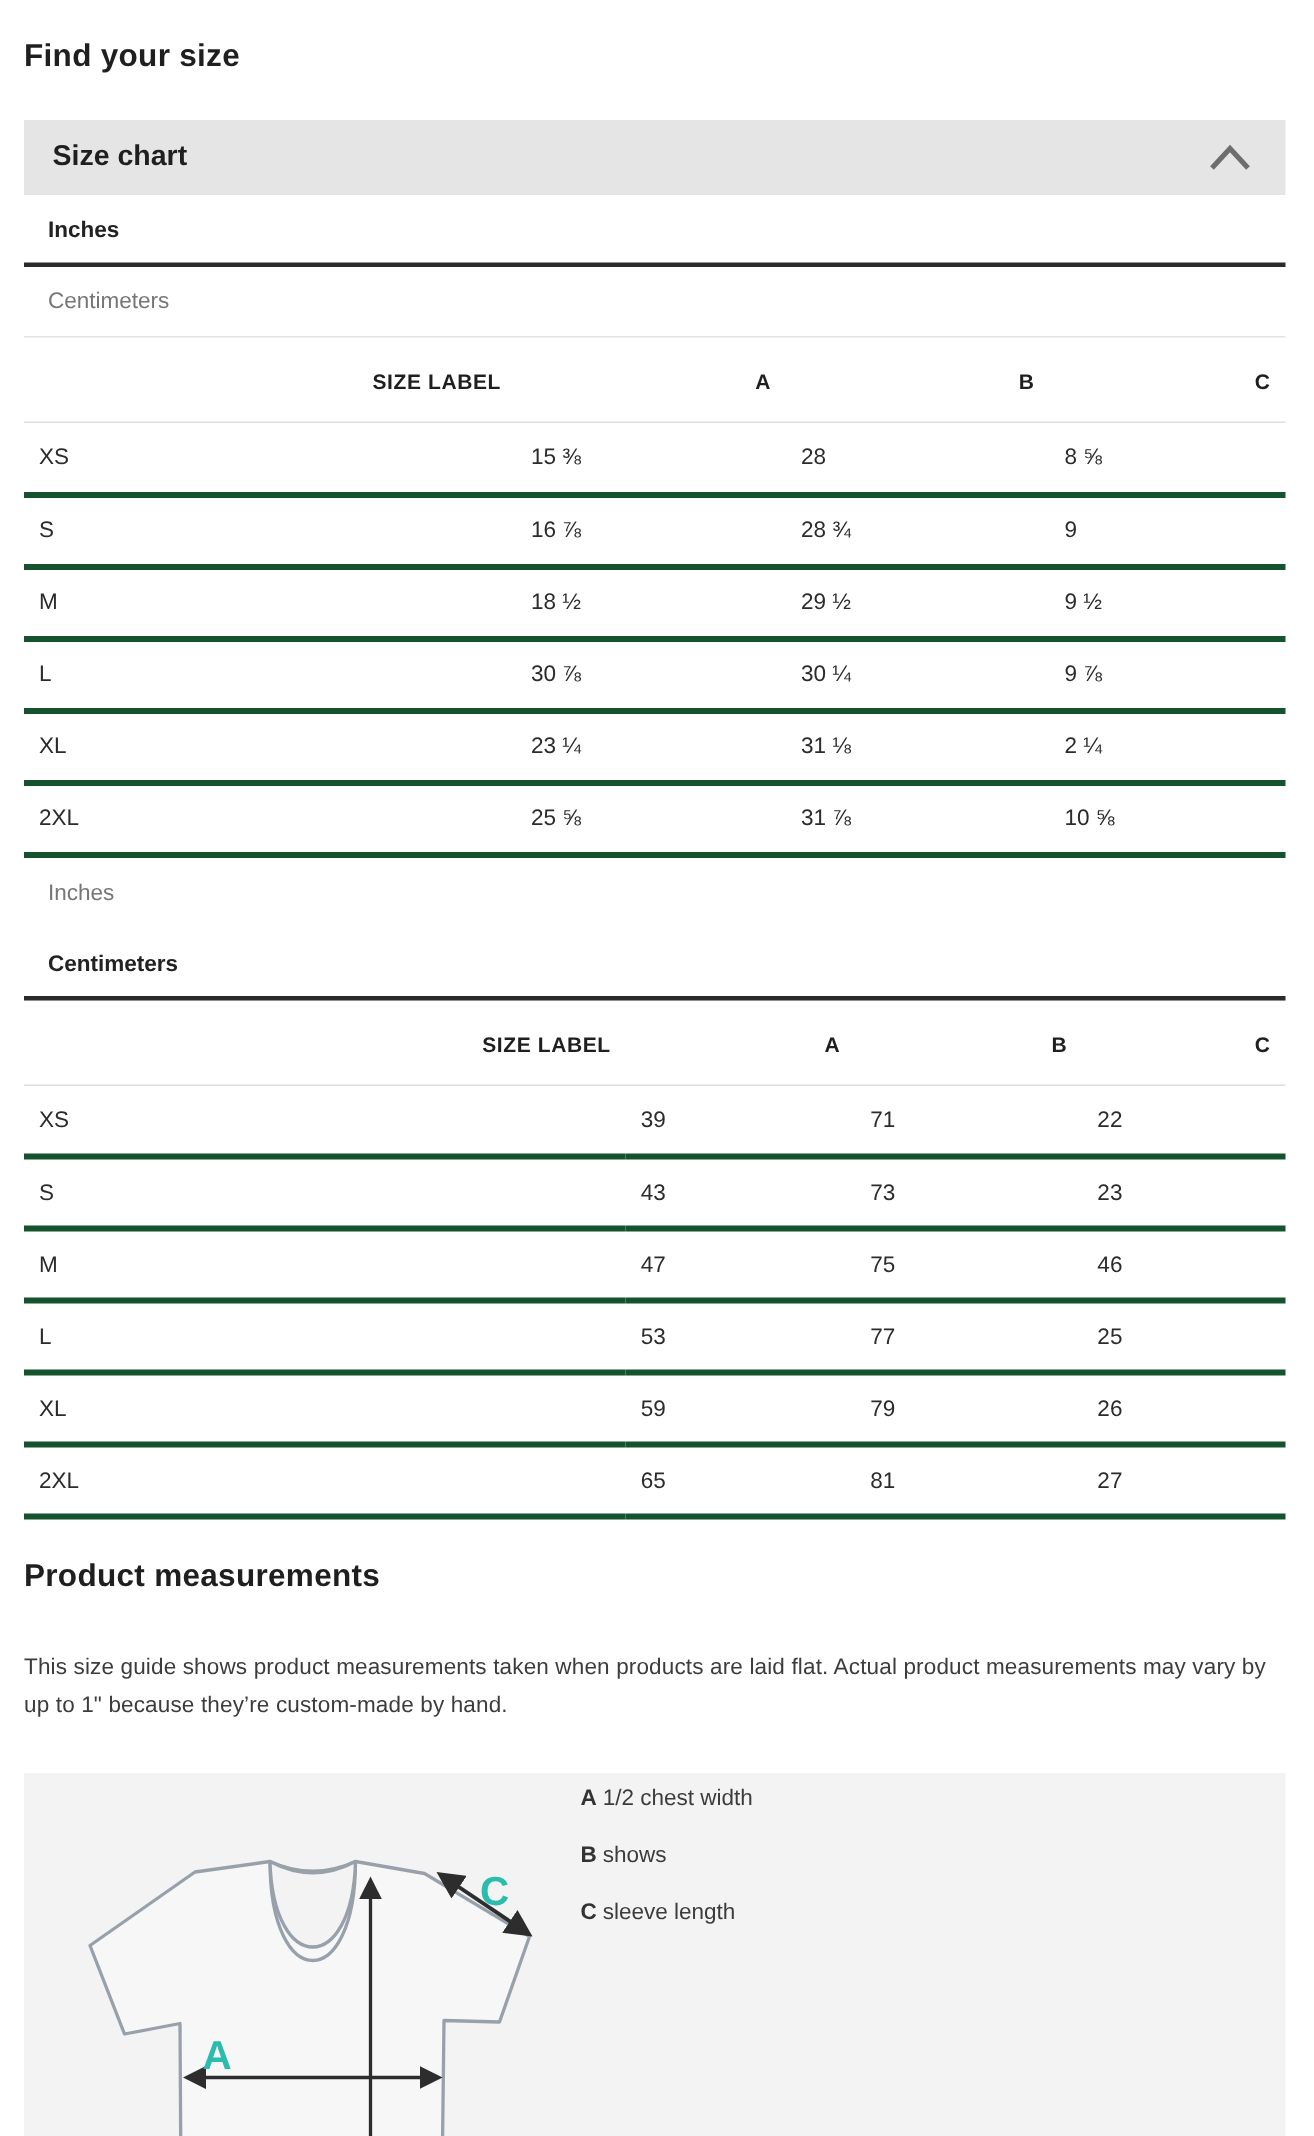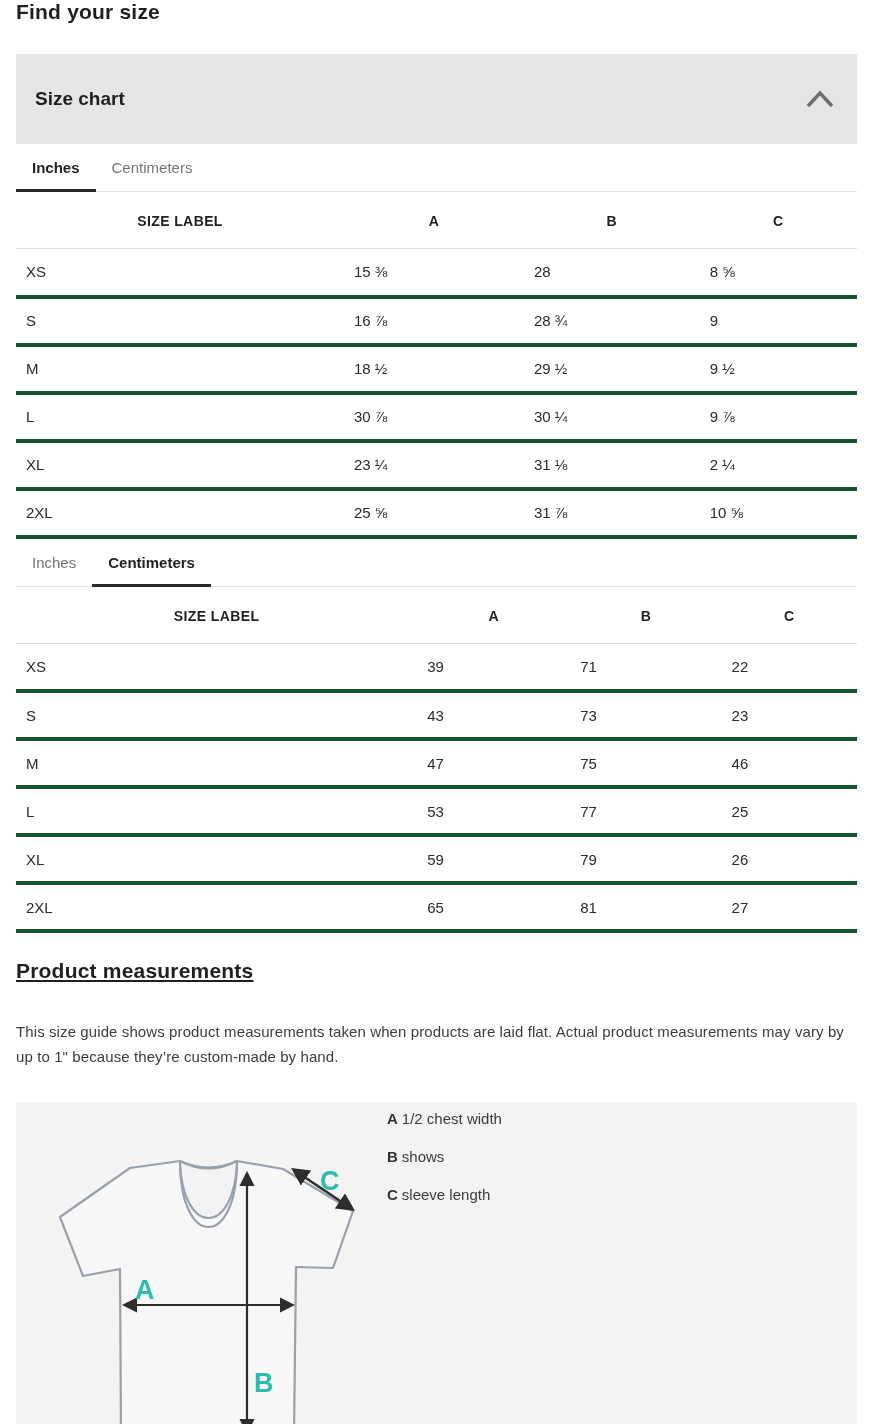--- a/index.html
+++ b/index.html
@@ -7,48 +7,48 @@
   body {
     font-family: "Liberation Sans", "DejaVu Sans", sans-serif;
     color: #222222;
     width: 876px;
   }
   .page { width: 876px; padding: 0 19px 0 16px; }
 
   
   .h1 {
     font-size: 21px; font-weight: 700; color: #1f1f1f;
-    letter-spacing: 0.2px;
+    padding-top: 26px; letter-spacing: 0.2px;
   }
   .h2 {
     font-size: 21px; font-weight: 700; color: #1f1f1f;
-    margin-top: 26px; letter-spacing: 0.2px; text-decoration: underline;
+    margin-top: 26px; letter-spacing: 0.2px;
   }
 
   
   .chart-header {
-    margin-top: 30px; height: 90px; background: #e5e5e5;
+    margin-top: 30px; height: 50px; background: #e5e5e5;
     display: flex; align-items: center; justify-content: space-between;
     padding: 0 22px 0 19px; cursor: pointer;
   }
   .chart-header .title { font-size: 19px; font-weight: 700; color: #1f1f1f; }
   .chevron { width: 30px; height: 18px; display: block; }
 
   
-  .tabs { display: flex; border-bottom: 1px solid #e2e2e2; }
+  .tabs { display: flex; border-bottom: 1px solid #e2e2e2; flex-direction: column; }
   .tab {
     padding: 15px 16px 13px; font-size: 15px; color: #767676;
     border-bottom: 3px solid transparent; margin-bottom: -1px; cursor: pointer;
   }
   .tab.active { color: #222222; font-weight: 700; border-bottom-color: #2b2b2b; }
 
   
   table { width: 100%; border-collapse: collapse; table-layout: fixed; }
   th {
-    text-align: center; font-size: 14px; font-weight: 700; color: #1f1f1f;
+    text-align: right; font-size: 14px; font-weight: 700; color: #1f1f1f;
     letter-spacing: 0.4px; padding: 21px 10px 19px;
     border-bottom: 1px solid #dddddd; text-transform: uppercase;
   }
   td {
     font-size: 15px; color: #2b2b2b; height: 48px; padding: 0 10px;
     border-bottom: 4px solid #14532d; vertical-align: middle;
   }
   table.t-inches col.c1 { width: 39%; }
   table.t-inches col.c2 { width: 21.4%; }
   table.t-inches col.c3 { width: 20.9%; }

